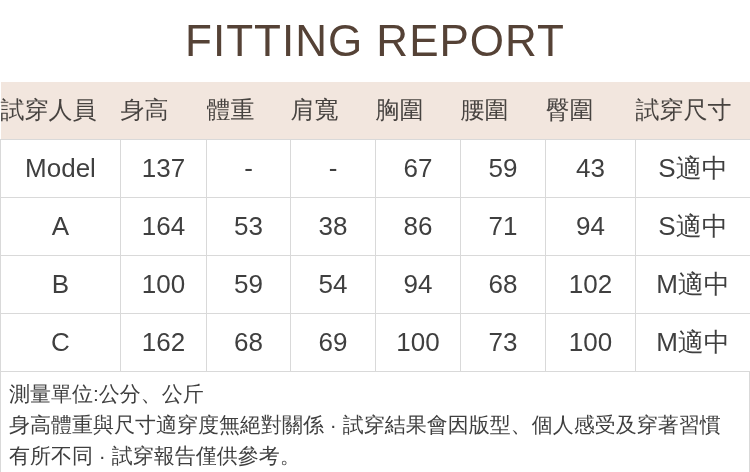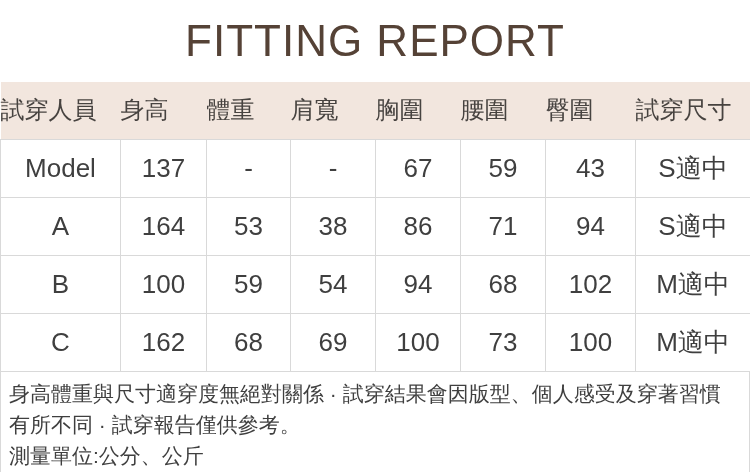--- a/index.html
+++ b/index.html
@@ -130,17 +130,17 @@
         <td>69</td>
         <td>100</td>
         <td>73</td>
         <td>100</td>
         <td>M適中</td>
       </tr>
     </tbody>
   </table>
 
   <div class="notes">
+    <p>測量單位:公分、公斤</p>
     <p>身高體重與尺寸適穿度無絕對關係 · 試穿結果會因版型、個人感受及穿著習慣有所不同 · 試穿報告僅供參考。</p>
-    <p>測量單位:公分、公斤</p>
   </div>
 
 </div>
 
 </body></html>

